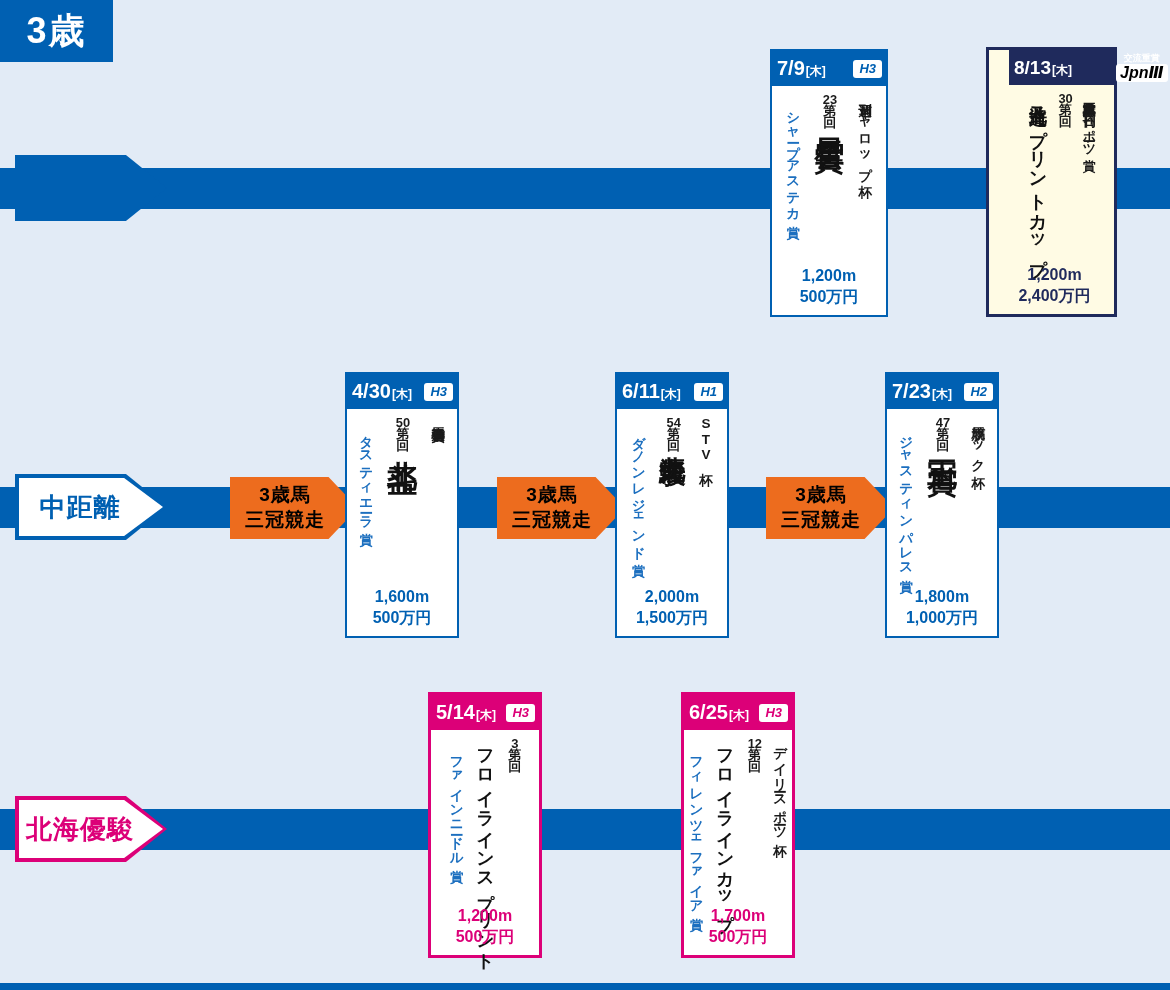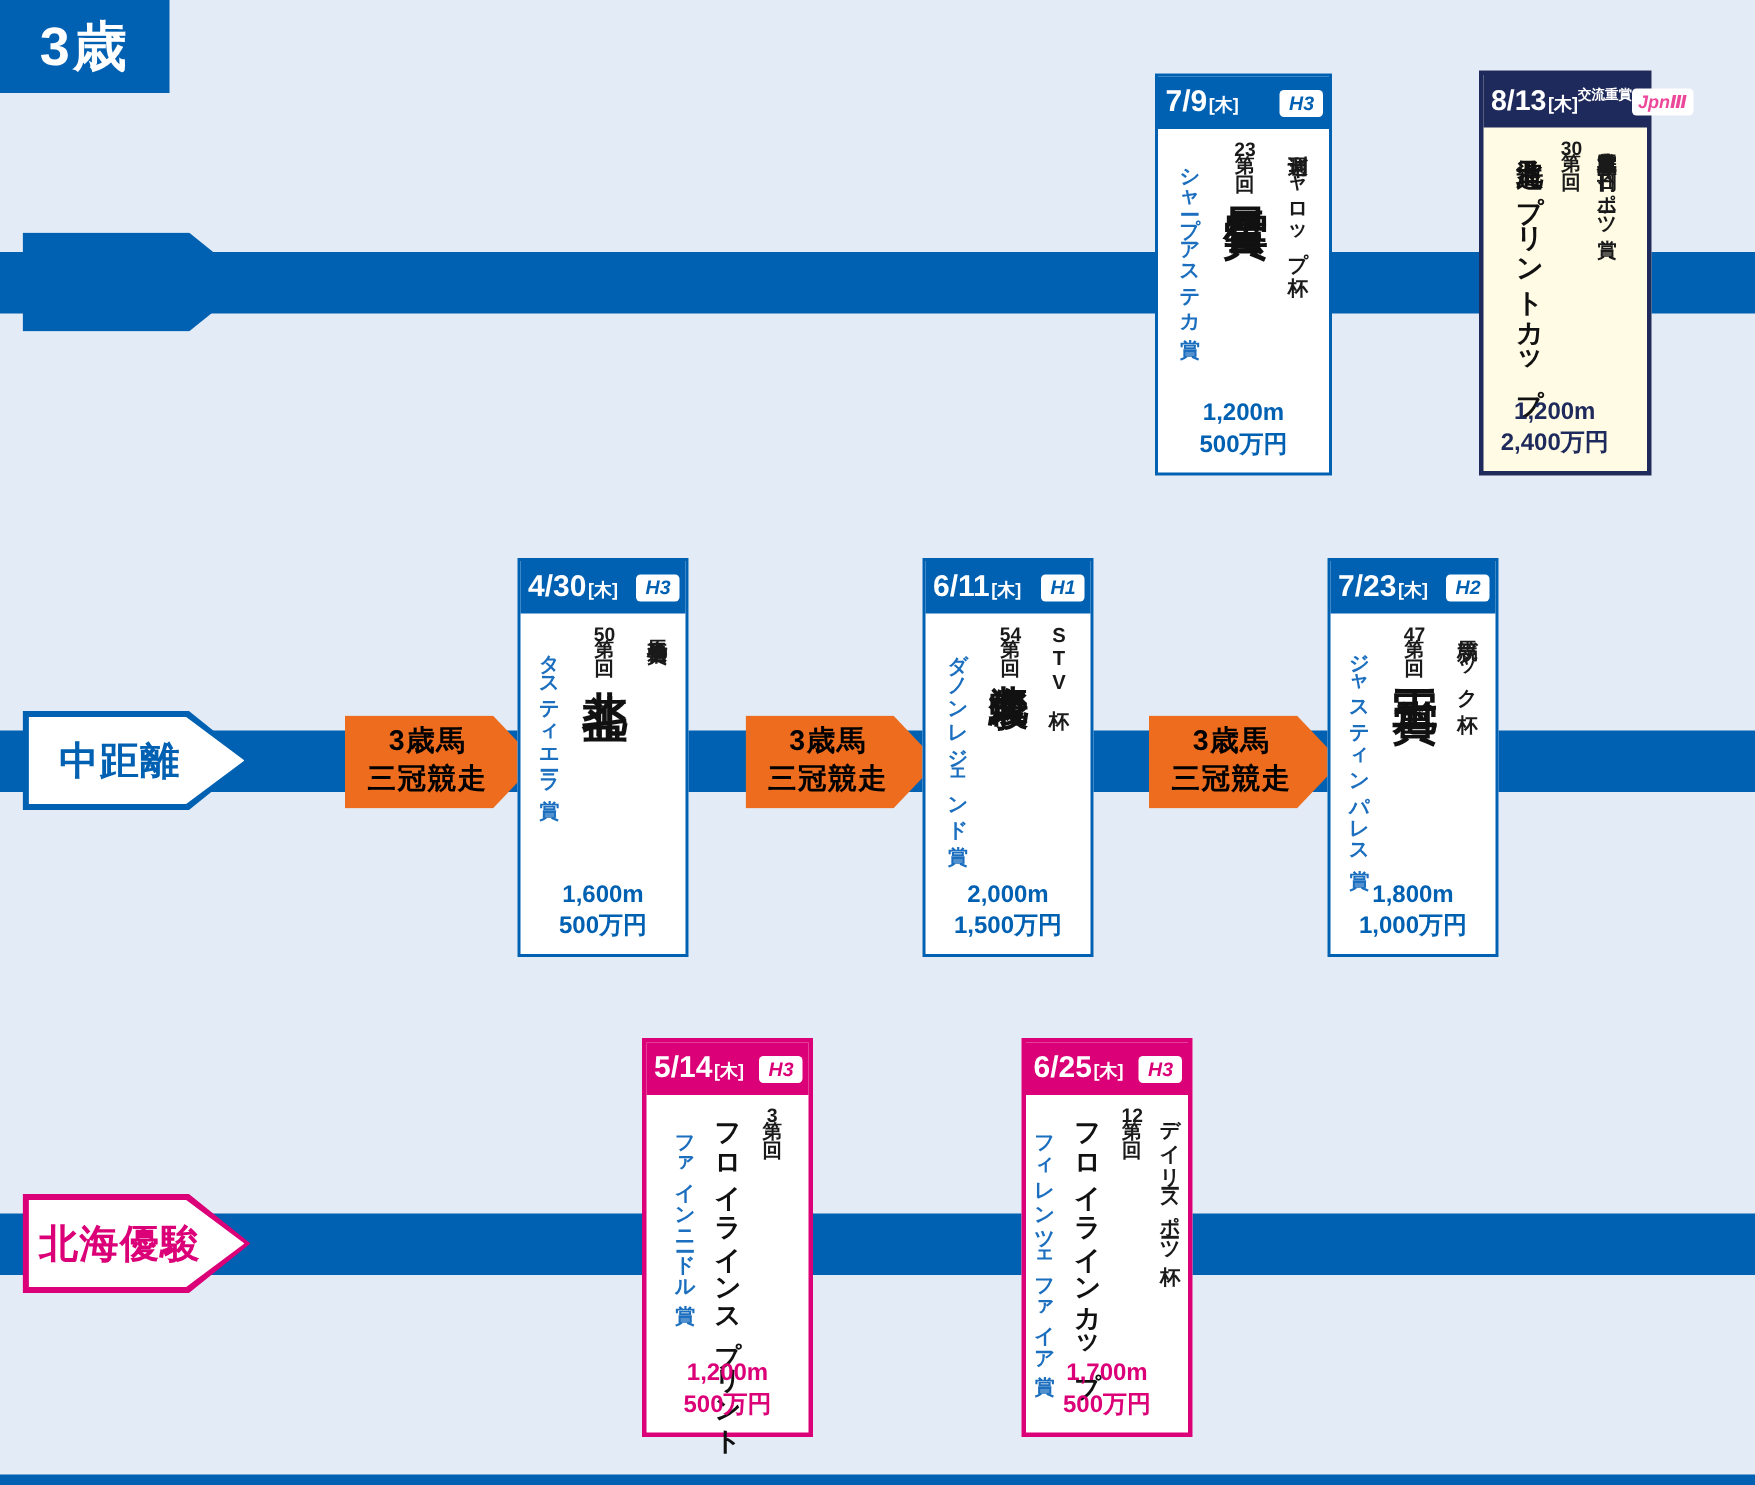--- a/index.html
+++ b/index.html
@@ -47,21 +47,21 @@
   .card-header{
     height:35px;display:flex;align-items:center;justify-content:space-between;
     padding:0 4px 0 5px;background:#0060b2;color:#fff;
   }
   .date{font-size:20px;font-weight:800;white-space:nowrap;}
   .day{font-size:12px;font-weight:700;margin-left:1px;}
   .grade-badge{
     background:#fff;color:#0060b2;font-weight:800;font-style:italic;
     font-size:13px;line-height:18px;padding:0 6px;border-radius:3px;white-space:nowrap;
   }
-  .grade-stack{display:flex;flex-direction:row;align-items:flex-start;line-height:1;}
+  .grade-stack{display:flex;flex-direction:column;align-items:center;line-height:1;margin-left:44px;}
   .grade-top{font-size:9px;font-weight:700;color:#fff;margin-bottom:1px;white-space:nowrap;}
   .card-body{position:relative;height:calc(100% - 35px);}
   .vtext{
     position:absolute;top:7px;left:2px;right:2px;
     display:flex;flex-direction:row-reverse;justify-content:center;align-items:flex-start;gap:11px;
   }
   .col{writing-mode:vertical-rl;text-orientation:mixed;line-height:1.15;}
   .sponsor{font-size:13.5px;font-weight:700;color:#1a1a1a;text-orientation:upright;letter-spacing:0.5px;}
   .round,.round-col{font-size:13px;font-weight:700;color:#1a1a1a;}
   .namecol .round{margin-inline-end:7px;}
@@ -72,21 +72,21 @@
   .name-md{font-size:17.5px;letter-spacing:0.5px;}
   .sub{font-size:13.5px;font-weight:700;color:#1c6fbf;padding-top:10px;letter-spacing:0.5px;}
   .bottom-info{
     position:absolute;bottom:7px;left:0;right:0;text-align:center;
     font-weight:800;font-size:16px;line-height:1.35;color:#0060b2;
   }
   
   .theme-navy{background:#fffbe4;border:3px solid #1f2a5c;}
   .theme-navy .card-header{background:#1f2a5c;}
   .theme-navy .date{font-size:19px;}
-  .theme-navy .grade-badge{color:#ec4899;font-size:12px;padding:0 4px;}
+  .theme-navy .grade-badge{color:#000000;font-size:16px;padding:0 4px;}
   .theme-navy .bottom-info{color:#1f2a5c;padding-right:14px;}
   .theme-navy .vtext{gap:9px;}
   .theme-navy .sponsor{font-size:13px;letter-spacing:0;}
   .theme-navy .name-md{font-size:18px;letter-spacing:1px;}
   
   .theme-pink{border:3px solid #dc0078;}
   .theme-pink .card-header{background:#dc0078;}
   .theme-pink .grade-badge{color:#dc0078;}
   .theme-pink .bottom-info{color:#dc0078;}
 </style>
@@ -136,21 +136,21 @@
       <span class="col namecol"><span class="round"><span>第</span><span class="tcy">23</span><span>回</span></span><span class="rname name-xl">星雲賞</span></span>
       <span class="col sub">シャープアステカ賞</span>
     </div>
     <div class="bottom-info">
       <div>1,200m</div>
       <div>500万円</div>
     </div>
   </div>
 </div>
 
-<div class="card theme-navy" style="left:986px;top:47px;width:115px;height:270px;">
+<div class="card theme-navy" style="left:986px;top:47px;width:131px;height:270px;padding-left:20px;">
   <div class="card-header">
     <span class="date"><span>8/13</span><span class="day">[木]</span></span>
     <span class="grade-stack">
       <span class="grade-top">交流重賞</span>
       <span class="grade-badge">JpnⅢ</span>
     </span>
   </div>
   <div class="card-body">
     <div class="vtext">
       <span class="col sponsor">農林水産大臣賞典　日刊スポーツ賞</span>

